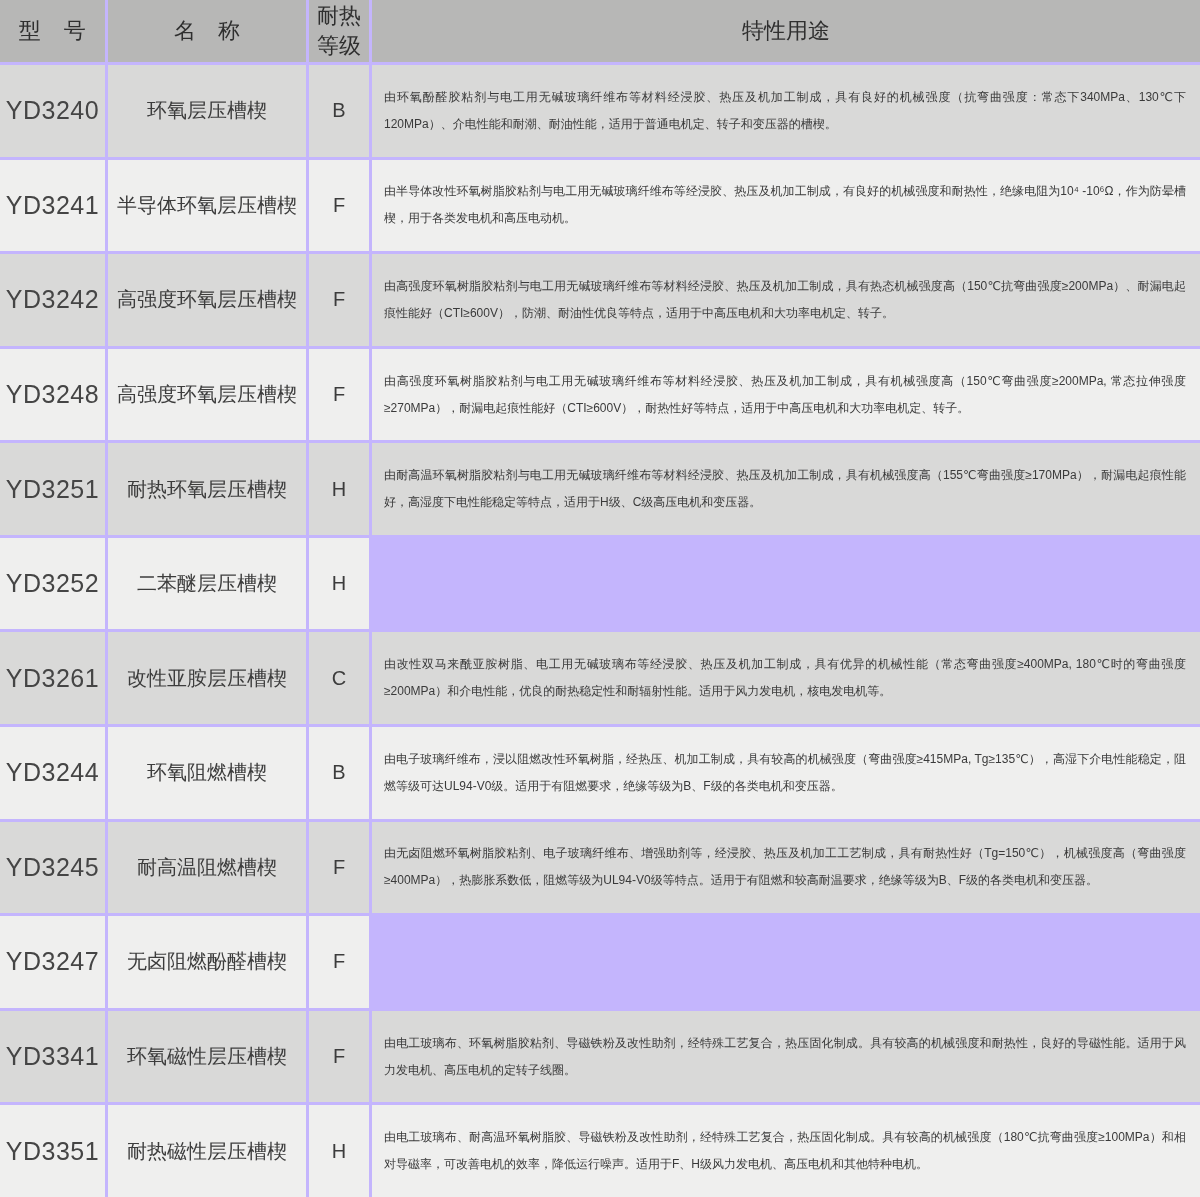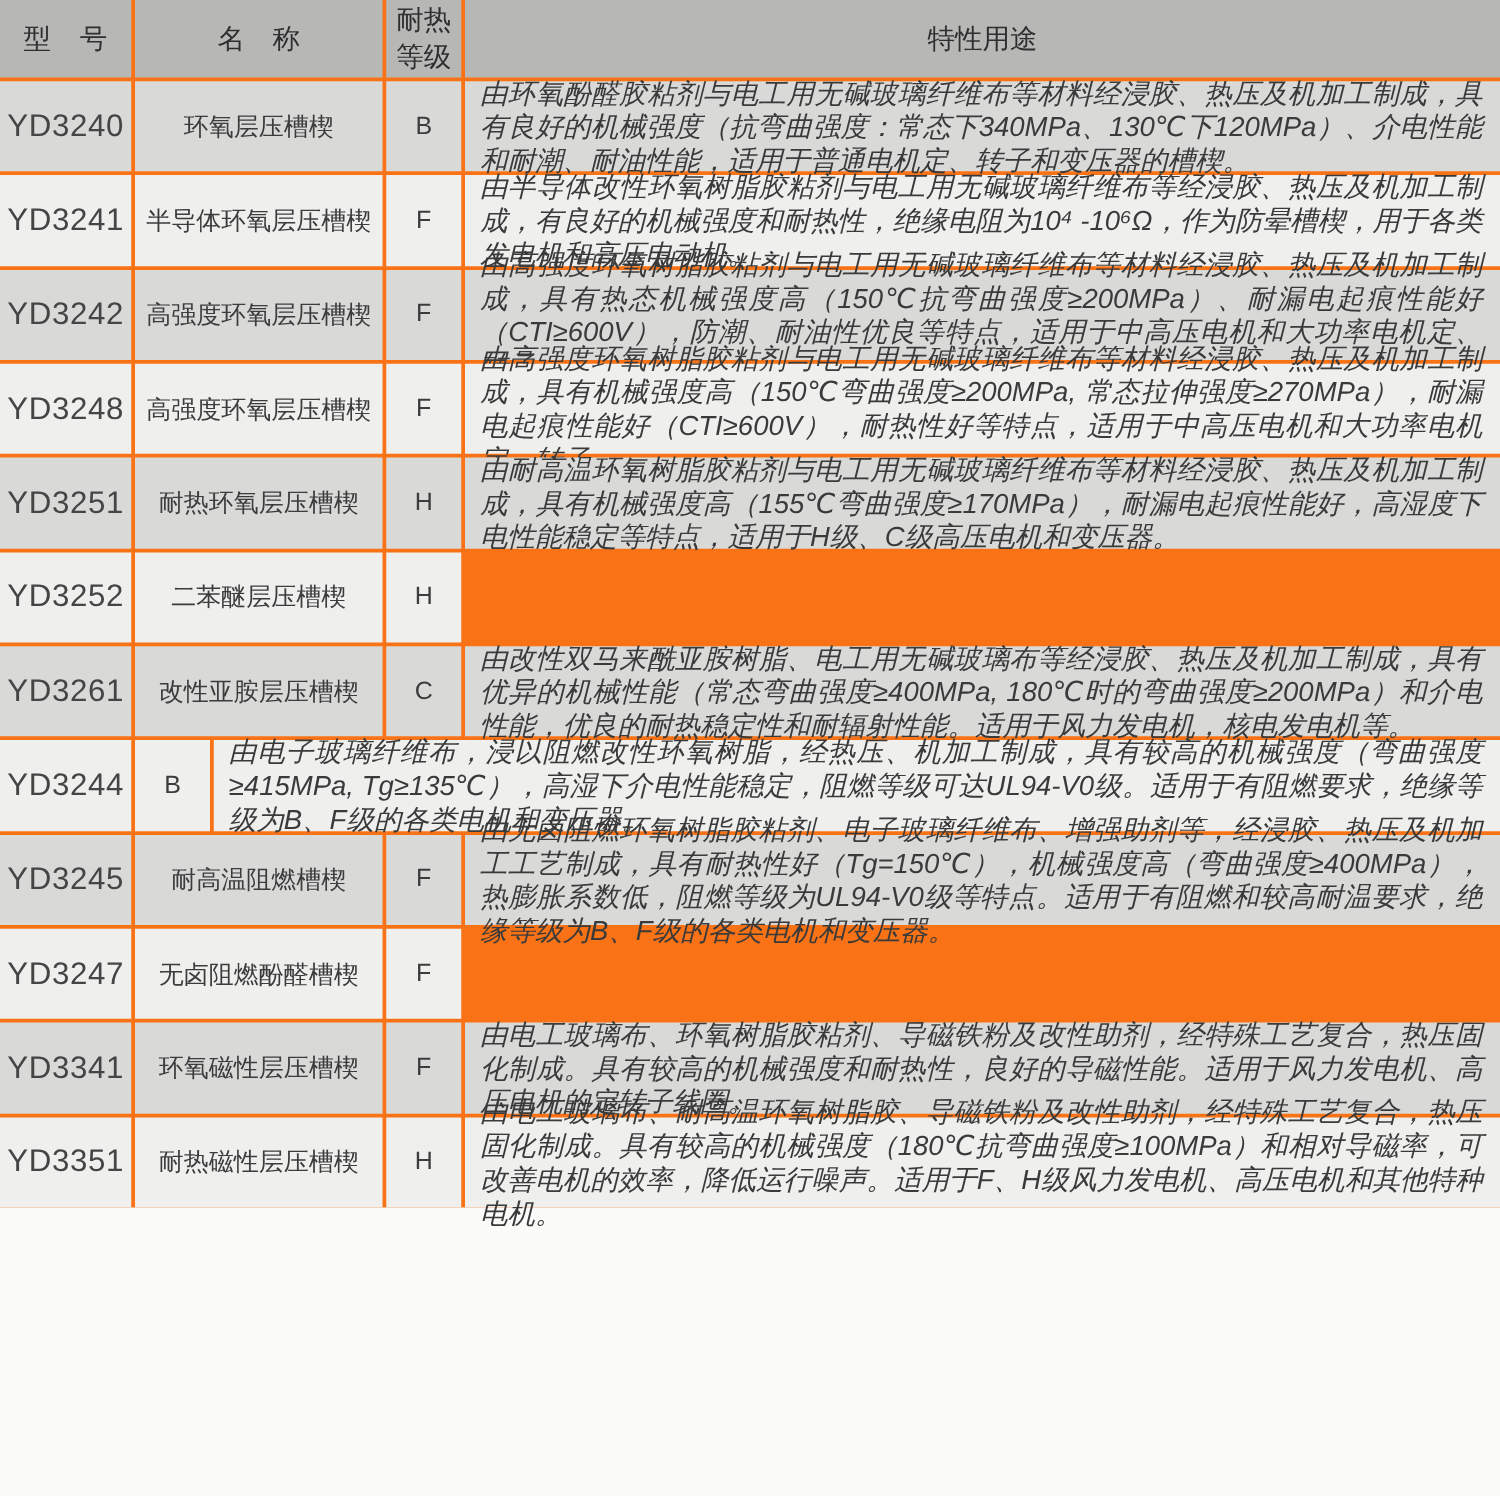--- a/index.html
+++ b/index.html
@@ -4,45 +4,44 @@
 <style>
   * { margin: 0; padding: 0; box-sizing: border-box; }
   html, body { background: #fbfbfa; }
   body {
     width: 1200px; height: 1197px;
     font-family: "Liberation Sans", "DejaVu Sans", sans-serif;
     color: #3c3c3c;
   }
   .table {
     display: flex; flex-direction: column;
-    width: 1200px; height: 966px;
-    gap: 3px; background: #f97316;
+    width: 1200px; height: 1197px;
+    gap: 3px; background: #c4b5fd;
   }
   .tr { display: flex; gap: 3px; flex: 1; min-height: 0; }
   .tr.head { flex: 0 0 62px; }
   .cell {
     display: flex; align-items: center; justify-content: center;
     text-align: center;
   }
   .head .cell { background: #b7b7b6; font-size: 22px; color: #2f2f2f; }
   .tr.dark  .cell { background: #d9d9d8; }
   .tr.light .cell { background: #efefee; }
   .c-model { flex: 0 0 105px; font-size: 25px; letter-spacing: 0.5px; color: #454545; }
   .c-name  { flex: 0 0 198px; font-size: 20px; color: #3c3c3c; }
   .c-grade { flex: 0 0 60px;  font-size: 20px; color: #3c3c3c; white-space: pre-line; line-height: 1.35; }
   .c-desc  {
     flex: 1 1 auto;
     justify-content: flex-start; text-align: justify;
     padding: 6px 14px 6px 12px;
   }
   .c-desc .desc-text {
-    font-size: 22px; line-height: 27px; color: #3a3a3a;
+    font-size: 12px; line-height: 27px; color: #3a3a3a;
     text-align: justify; text-justify: inter-ideograph;
     width: 100%;
-    font-style: italic;
   }
   .head .c-desc { justify-content: center; padding: 0; }
 </style>
 </head>
 <body>
 
 <div class="table">
 
   <div class="tr head">
     <div class="cell c-model">型　号</div>
@@ -107,20 +106,21 @@
     <div class="cell c-model">YD3261</div>
     <div class="cell c-name">改性亚胺层压槽楔</div>
     <div class="cell c-grade">C</div>
     <div class="cell c-desc">
         <div class="desc-text">由改性双马来酰亚胺树脂、电工用无碱玻璃布等经浸胶、热压及机加工制成，具有优异的机械性能（常态弯曲强度≥400MPa, 180℃时的弯曲强度≥200MPa）和介电性能，优良的耐热稳定性和耐辐射性能。适用于风力发电机，核电发电机等。</div>
       </div>
   </div>
 
   <div class="tr light">
     <div class="cell c-model">YD3244</div>
+    <div class="cell c-name">环氧阻燃槽楔</div>
     <div class="cell c-grade">B</div>
     <div class="cell c-desc">
         <div class="desc-text">由电子玻璃纤维布，浸以阻燃改性环氧树脂，经热压、机加工制成，具有较高的机械强度（弯曲强度≥415MPa, Tg≥135℃），高湿下介电性能稳定，阻燃等级可达UL94-V0级。适用于有阻燃要求，绝缘等级为B、F级的各类电机和变压器。</div>
       </div>
   </div>
 
   <div class="tr dark">
     <div class="cell c-model">YD3245</div>
     <div class="cell c-name">耐高温阻燃槽楔</div>
     <div class="cell c-grade">F</div>

